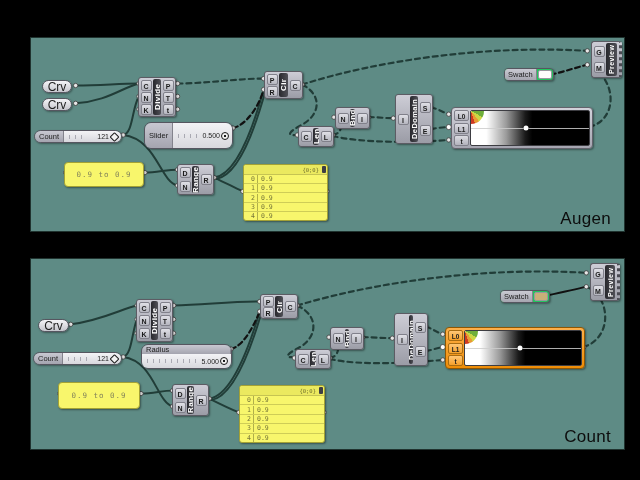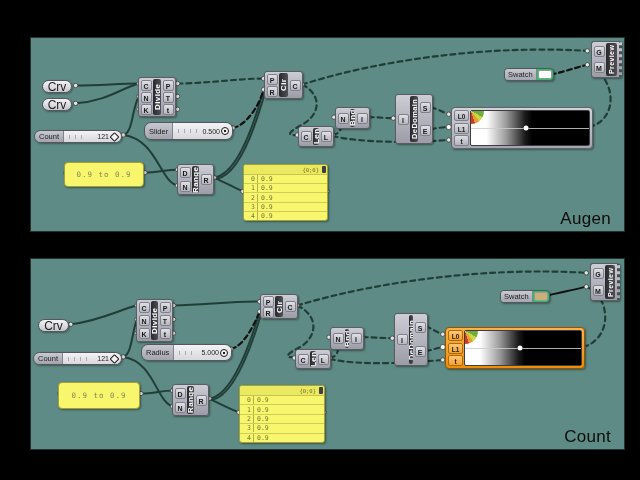--- a/index.html
+++ b/index.html
@@ -161,21 +161,21 @@
     </div>
 
     <div class="slider" style="left:3px;top:92px;width:88px;height:13px;">
       <div class="slabel">Count</div>
       <div class="strack">
         <span>121</span>
         <span class="knob diamond"></span>
       </div>
     </div>
 
-    <div class="slider" style="left:113px;top:84px;width:89px;height:18px;">
+    <div class="slider" style="left:113px;top:84px;width:89px;height:27px;">
       <div class="slabel">Slider</div>
       <div class="strack">
         <span>0.500</span>
         <span class="knob"></span>
       </div>
     </div>
 
     <div class="comp" style="left:107px;top:39px;width:38px;height:40px;">
       <div class="pcol">
         <span class="port">C</span>
@@ -374,21 +374,21 @@
     </div>
 
     <div class="slider" style="left:2px;top:93px;width:89px;height:13px;">
       <div class="slabel">Count</div>
       <div class="strack">
         <span>121</span>
         <span class="knob diamond"></span>
       </div>
     </div>
 
-    <div class="slider" style="left:110px;top:85px;width:91px;height:17px;">
+    <div class="slider" style="left:110px;top:85px;width:91px;height:25px;flex-direction:column;">
       <div class="slabel">Radius</div>
       <div class="strack">
         <span>5.000</span>
         <span class="knob"></span>
       </div>
     </div>
 
     <div class="comp" style="left:105px;top:40px;width:37px;height:43px;">
       <div class="pcol">
         <span class="port">C</span>

